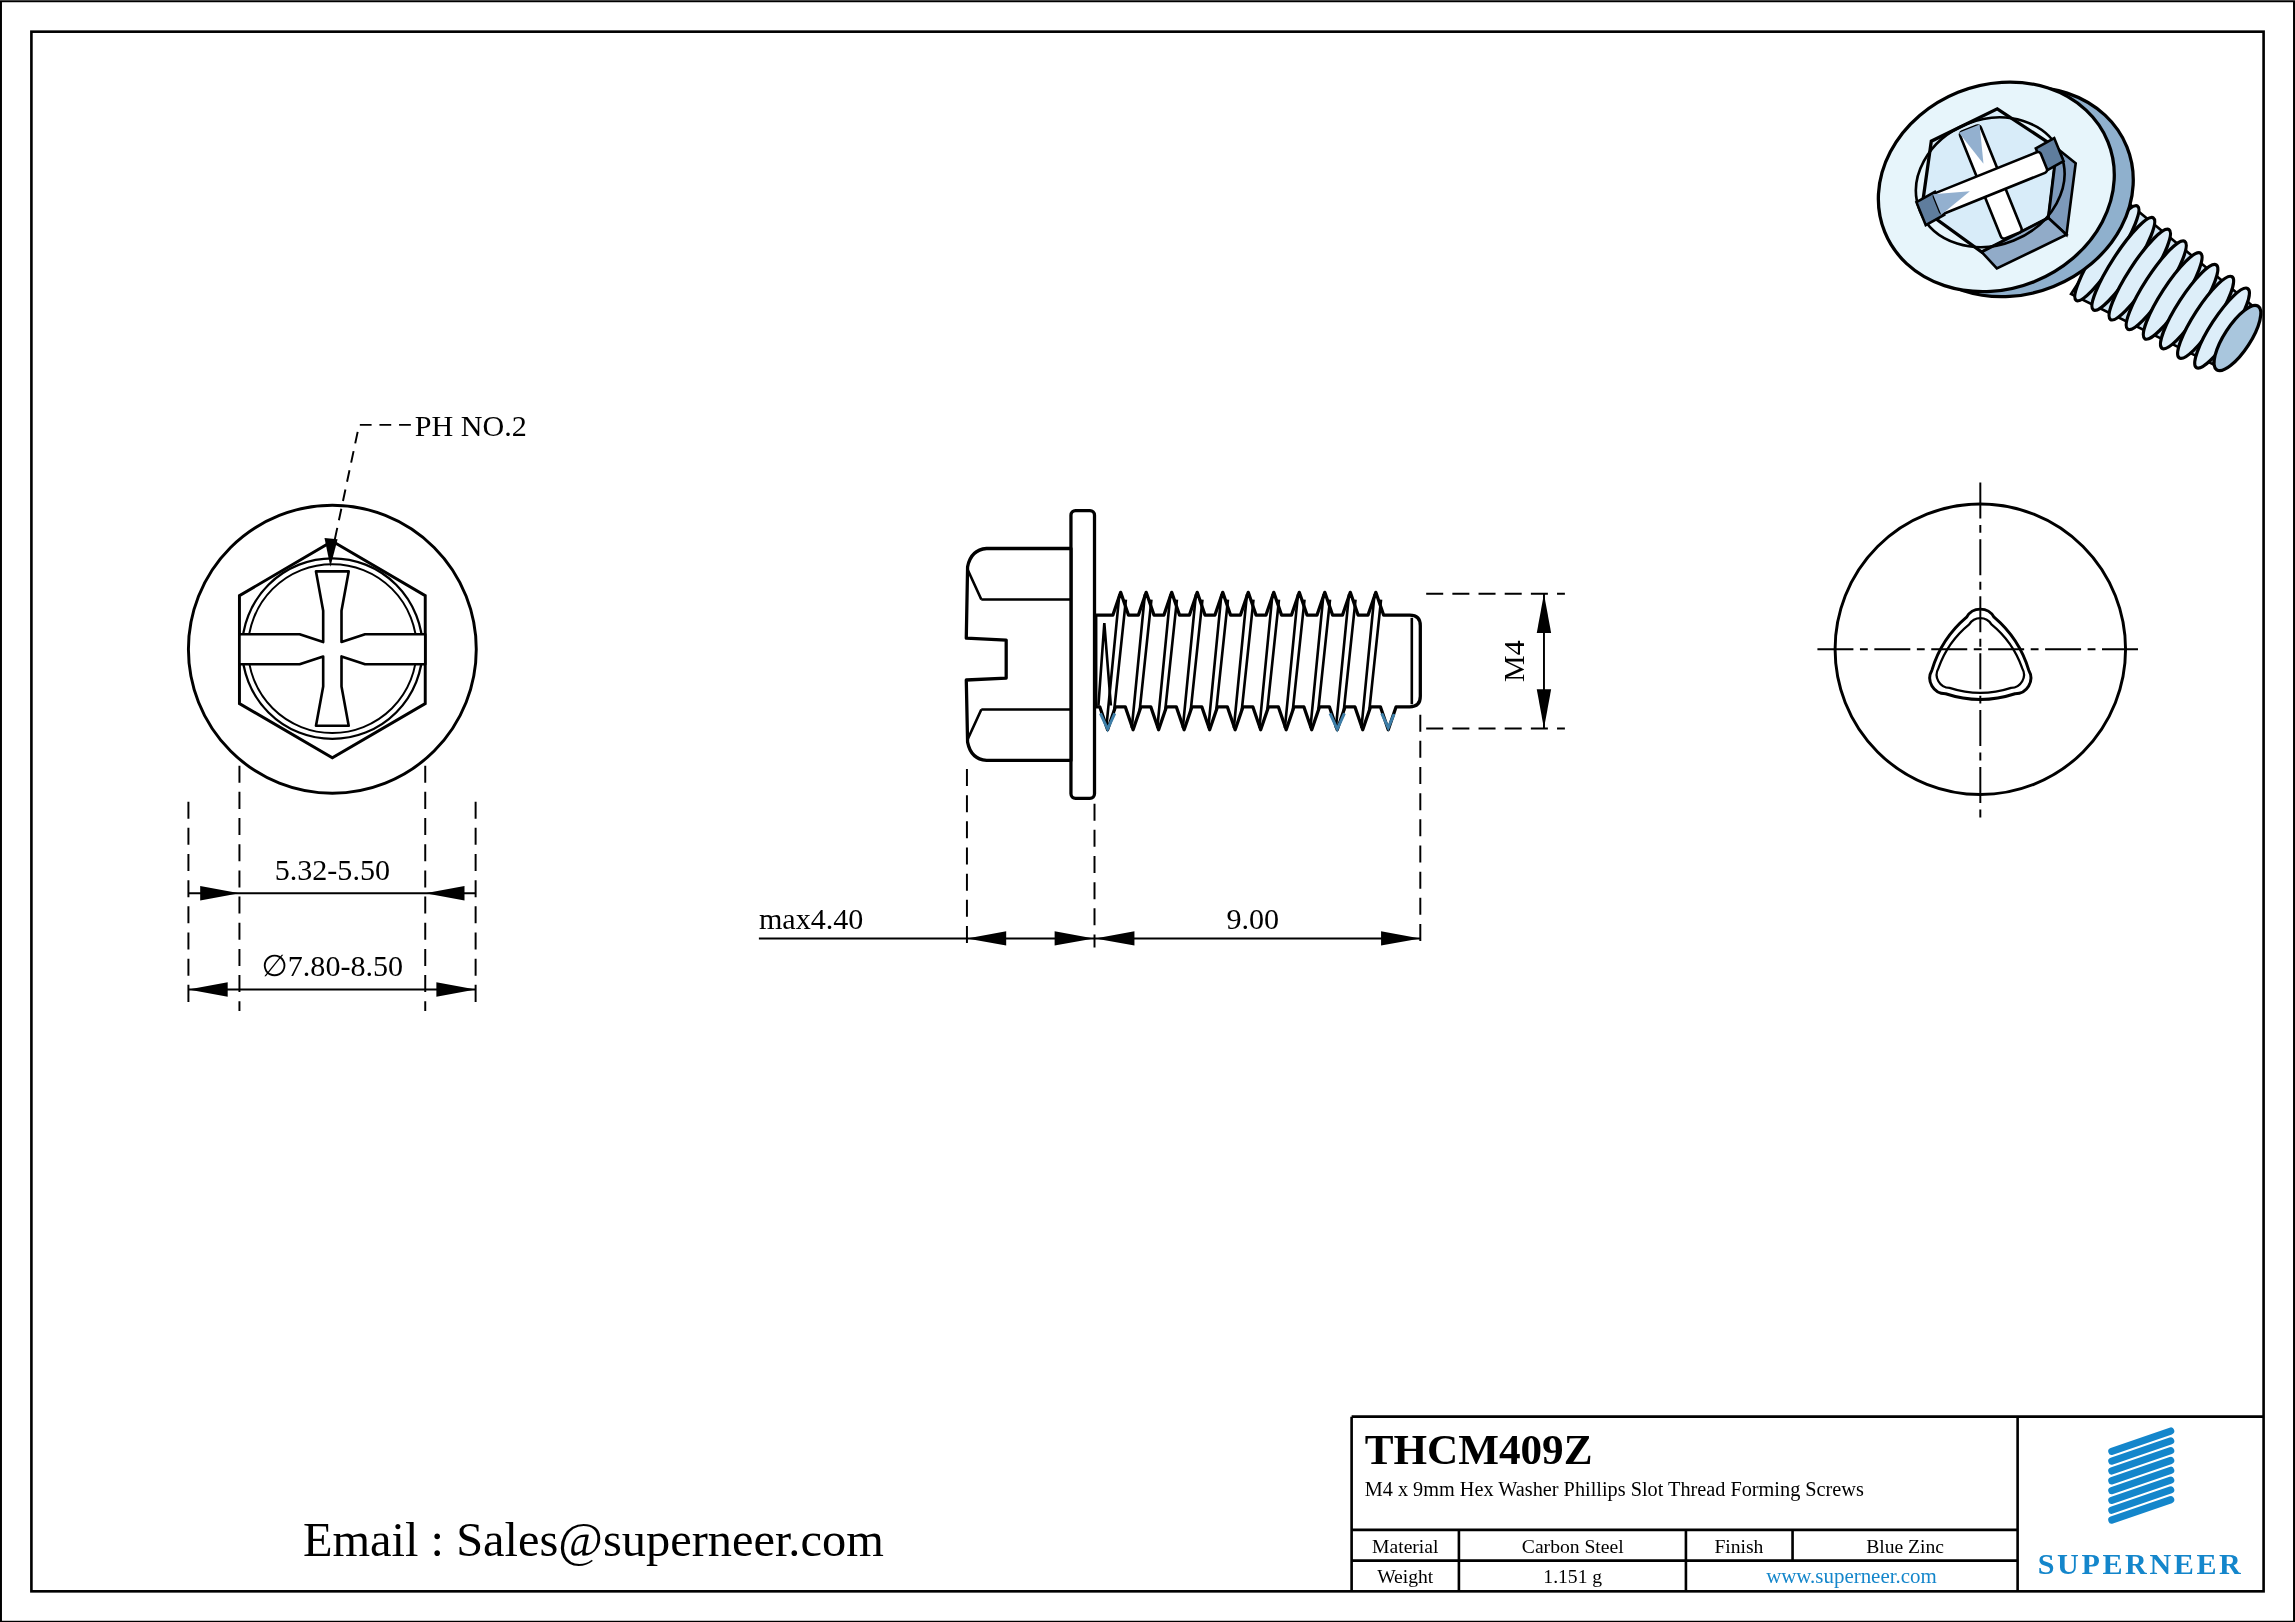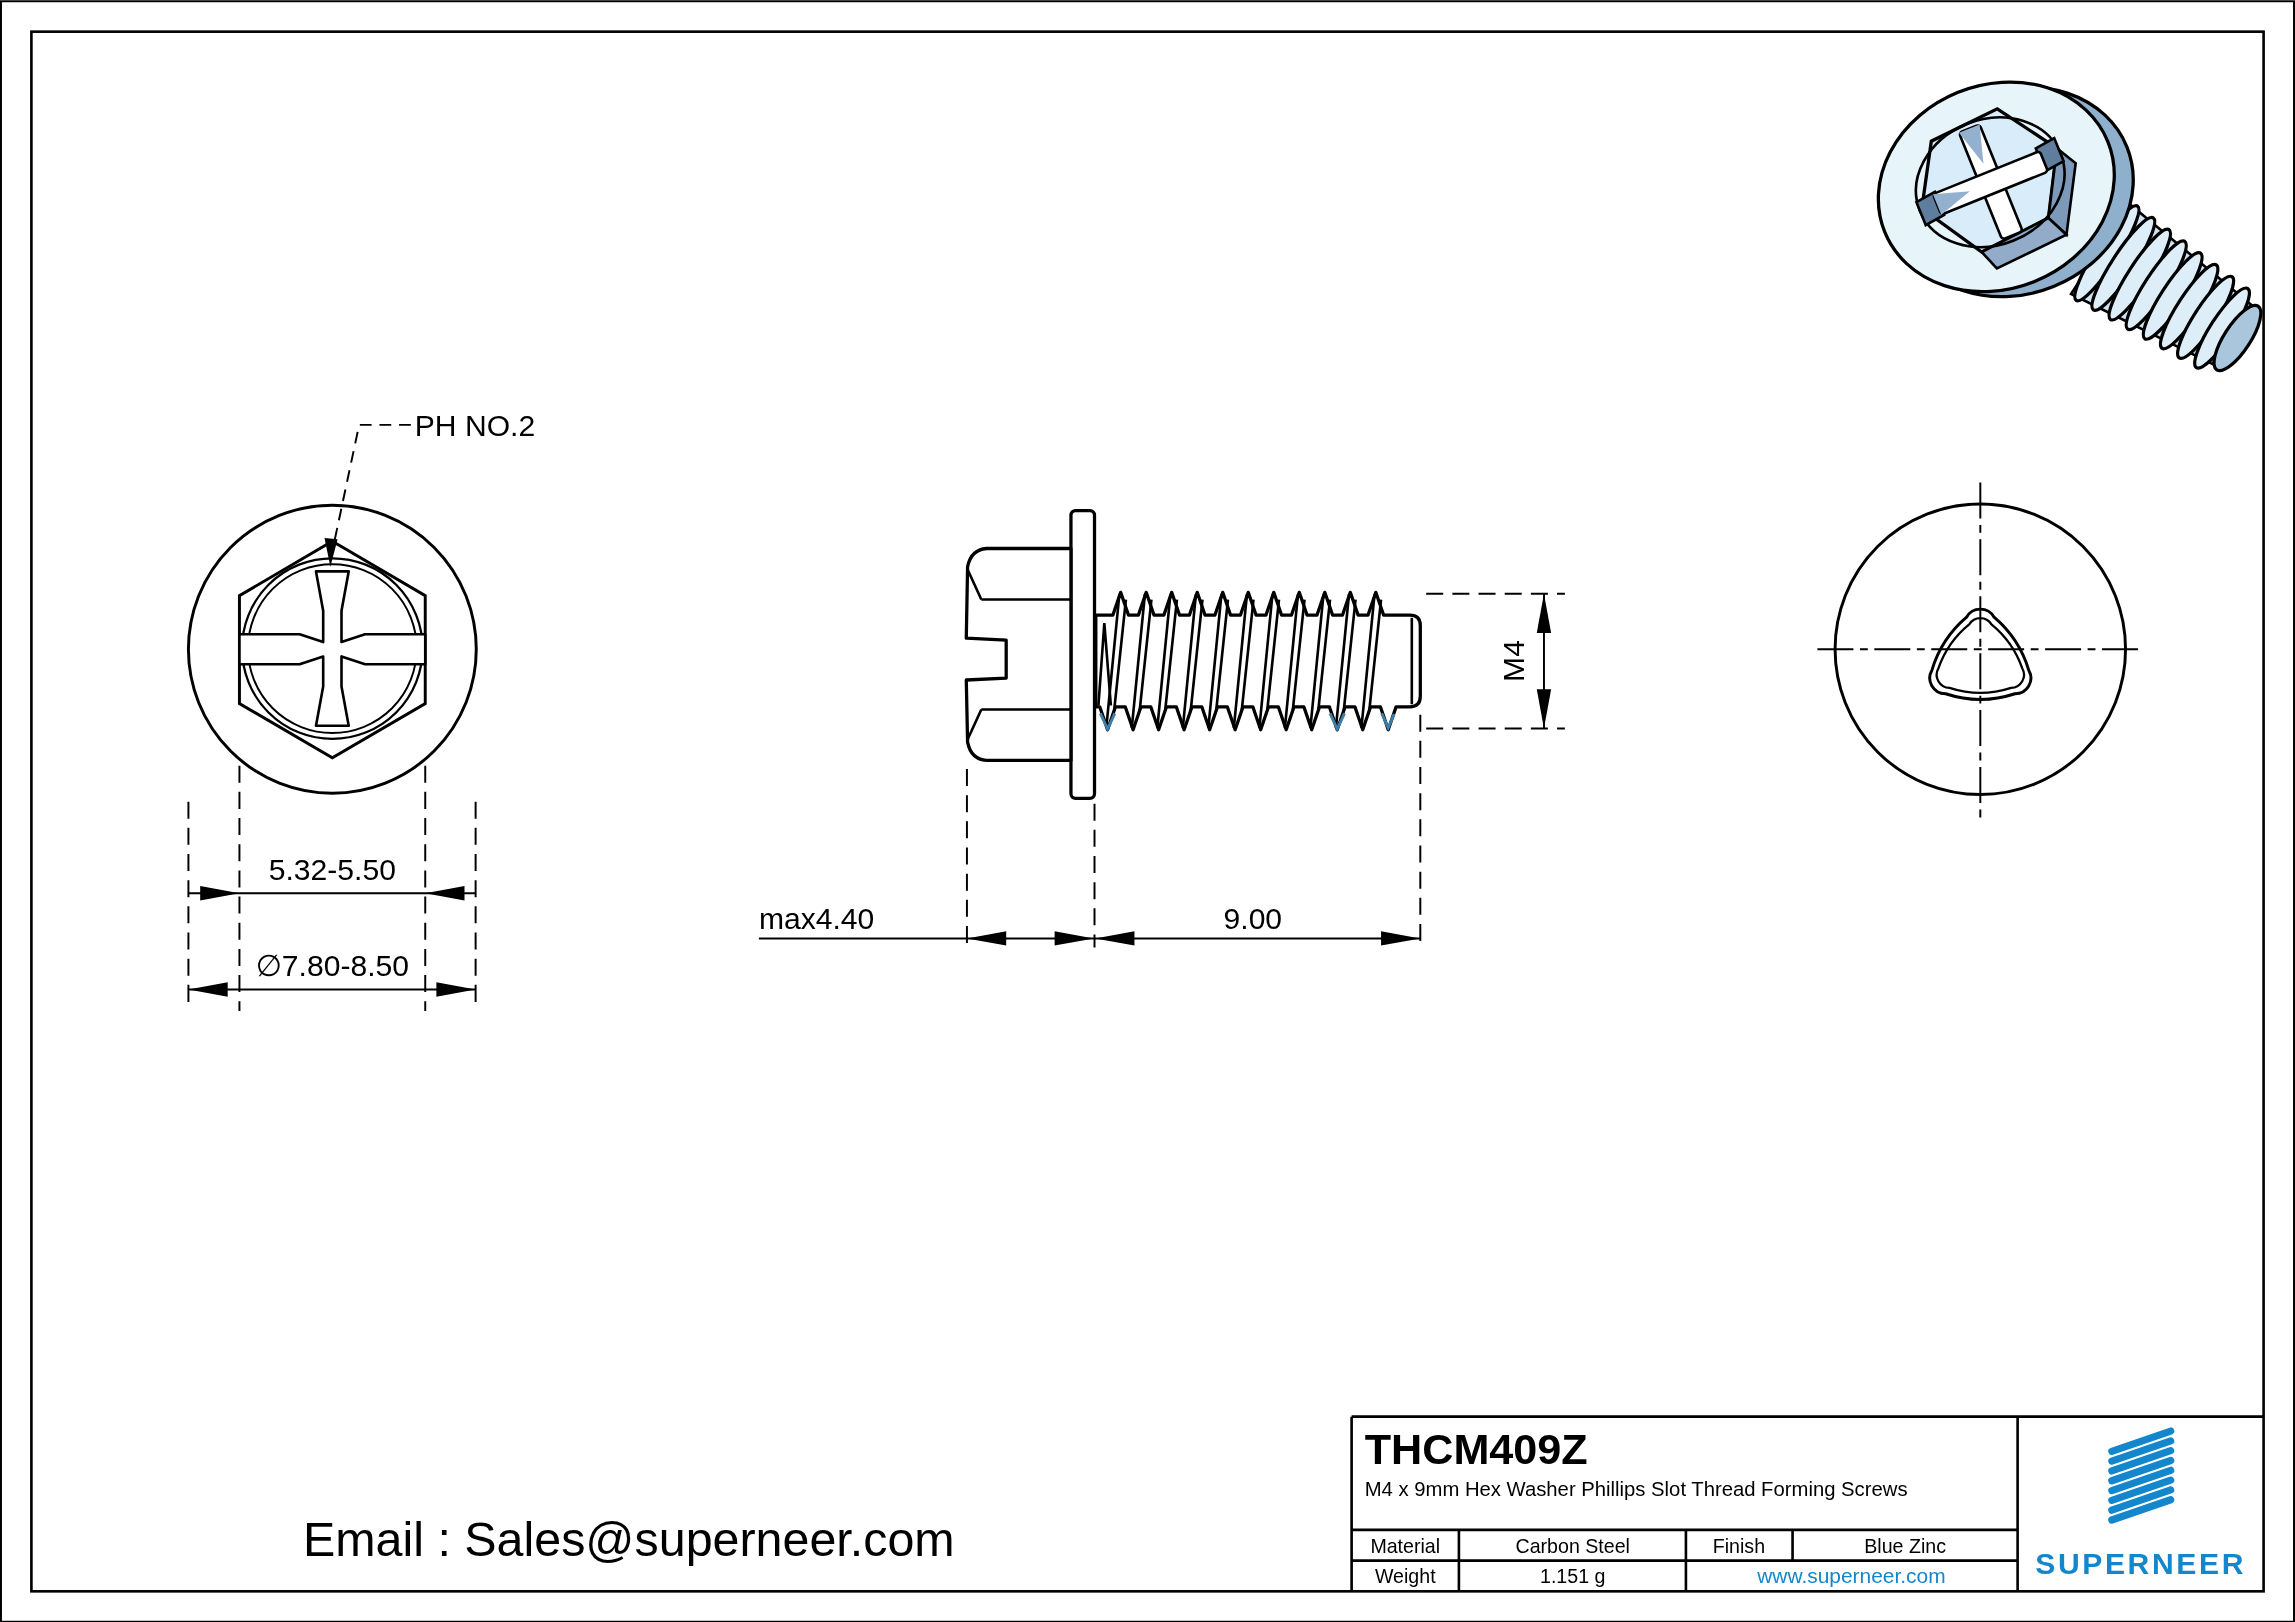--- a/index.html
+++ b/index.html
@@ -1,17 +1,17 @@
 <!DOCTYPE html>
 <html style="font-size:10.5px"><head>
 <meta charset="utf-8">
 <style>
   html,body{margin:0;padding:0;background:#ffffff;}
   .page{position:relative;width:2295px;height:1623px;background:#fff;
-        font-family:Liberation Sans, sans-serif;}
+        font-family:Liberation Serif, serif;}
   svg{display:block}
   text{fill:#000}
   .t-dim{font-size:46px;}
   .t-email{font-size:74px;}
   .t-part{font-size:66px;font-weight:bold;}
   .t-desc{font-size:31px;}
   .t-cell{font-size:30px;}
   .t-link{font-size:32px;fill:#1486cb;}
   .t-brand{font-size:46px;font-weight:bold;fill:#1486cb;letter-spacing:4px;}
   .ln{stroke:#000;fill:none;}

